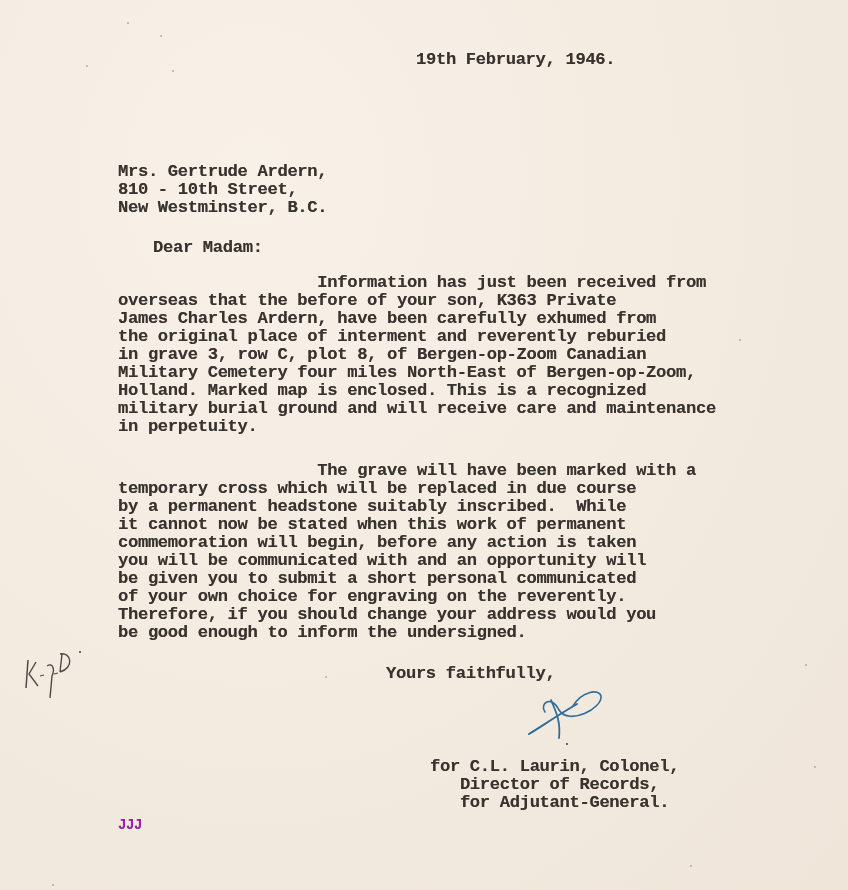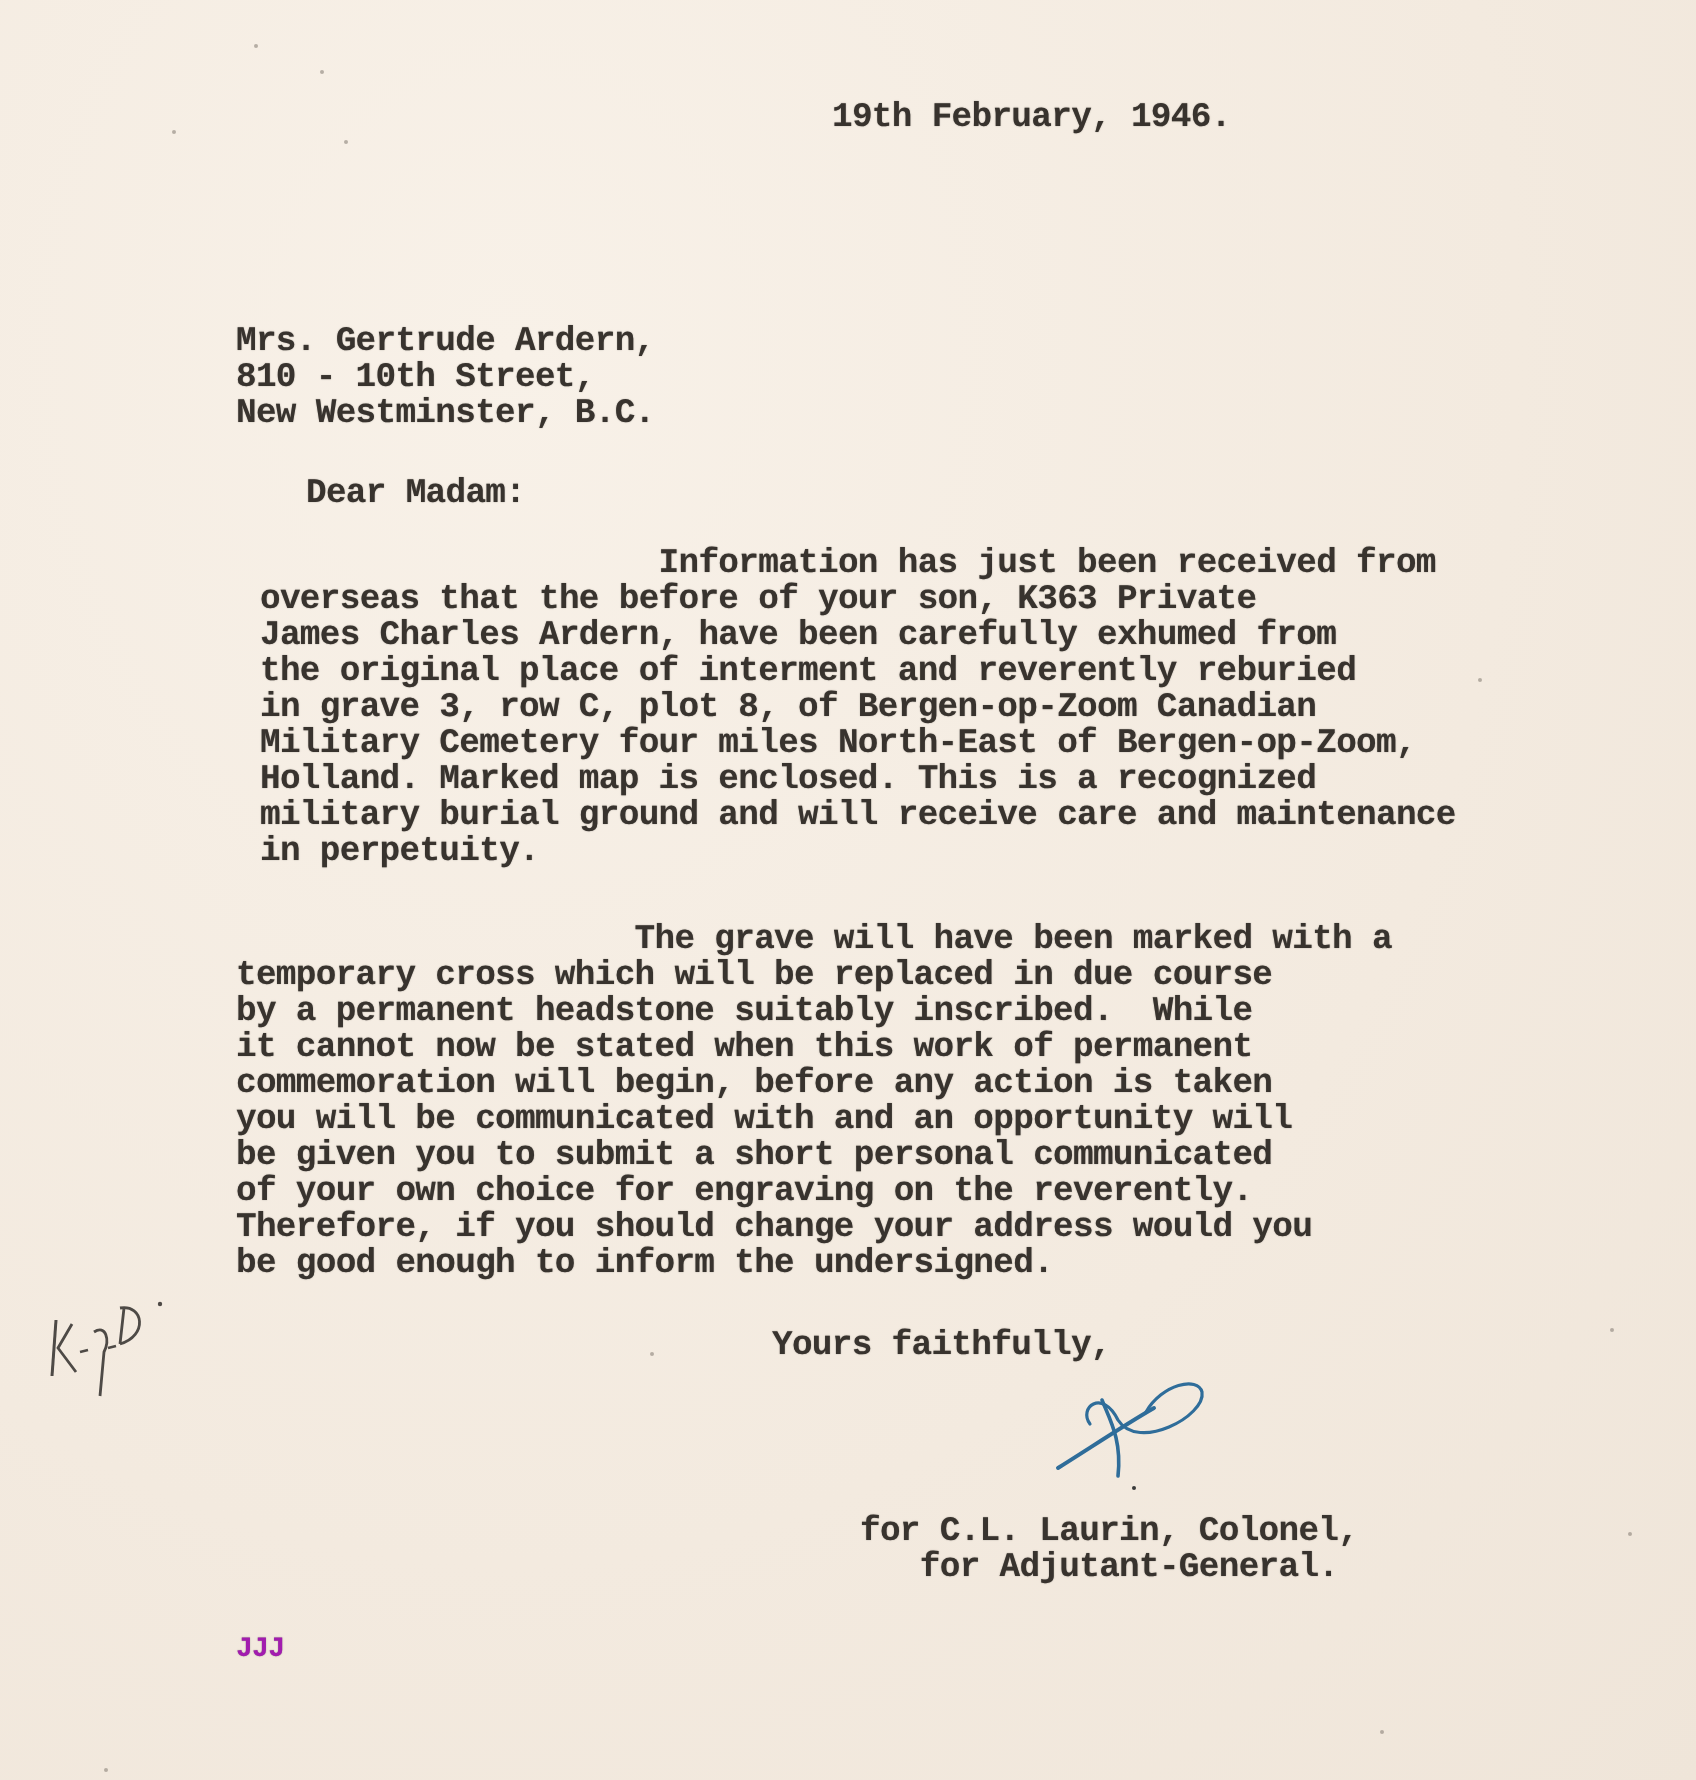--- a/index.html
+++ b/index.html
@@ -18,21 +18,21 @@
       letter-spacing: -0.35px;
       font-weight: bold;
       color: #38332e;
       text-shadow: 0 0 0.6px rgba(40,35,30,0.5);
     }
     .block .line { position: static; display: block; }
     .block { position: absolute; }
     .date { left: 416px; top: 51px; }
     .addr { left: 118px; top: 163px; }
     .salutation { left: 118px; top: 239px; margin-left: 35px; }
-    .para1 { left: 118px; top: 274px; margin-left: 12px; }
+    .para1 { left: 118px; top: 274px; }
     .para2 { left: 118px; top: 462px; }
     .closing { left: 386px; top: 665px; }
     .sigblock { left: 430px; top: 758px; }
     .initials { left: 118px; top: 816px; font-size: 14px; color: #a21caf; }
     .hand { position: absolute; }
     .speck { position: absolute; width: 2px; height: 2px; border-radius: 50%; background: #8a8279; opacity: .6; }
   </style>
 </head>
 <body>
 
@@ -77,20 +77,21 @@
 
   <svg class="hand" style="left:525px; top:686px;" width="85" height="60" viewBox="0 0 85 60">
     <path d="M4 48 C 20 38, 38 26, 52 18" stroke="#2f6d9a" stroke-width="2" fill="none" stroke-linecap="round"></path>
     <path d="M26 14 C 30 24, 36 34, 34 52" stroke="#2f6d9a" stroke-width="1.8" fill="none" stroke-linecap="round"></path>
     <path d="M20 26 C 14 18, 26 8, 34 24 C 44 40, 78 22, 76 10 C 74 2, 56 6, 48 20" stroke="#2f6d9a" stroke-width="1.6" fill="none" stroke-linecap="round"></path>
     <circle cx="42" cy="58" r="1" fill="#3a3a3a"></circle>
   </svg>
 
   <div class="block sigblock">
     <span class="line">for C.L. Laurin, Colonel,</span>
+    <span class="line">   Director of Records,</span>
     <span class="line">   for Adjutant-General.</span>
   </div>
 
   <div class="line initials">JJJ</div>
 
   <svg class="hand" style="left:20px; top:640px;" width="70" height="62" viewBox="0 0 70 62">
     <path d="M8 20 L 6 48" stroke="#4e4a46" stroke-width="1.5" fill="none"></path>
     <path d="M16 22 L 9 34 L 18 46" stroke="#4e4a46" stroke-width="1.4" fill="none"></path>
     <path d="M20 36 L 24 35" stroke="#4e4a46" stroke-width="1.2" fill="none"></path>
     <path d="M27 26 C 33 22, 35 30, 32 36 L 30 58" stroke="#4e4a46" stroke-width="1.4" fill="none"></path>

